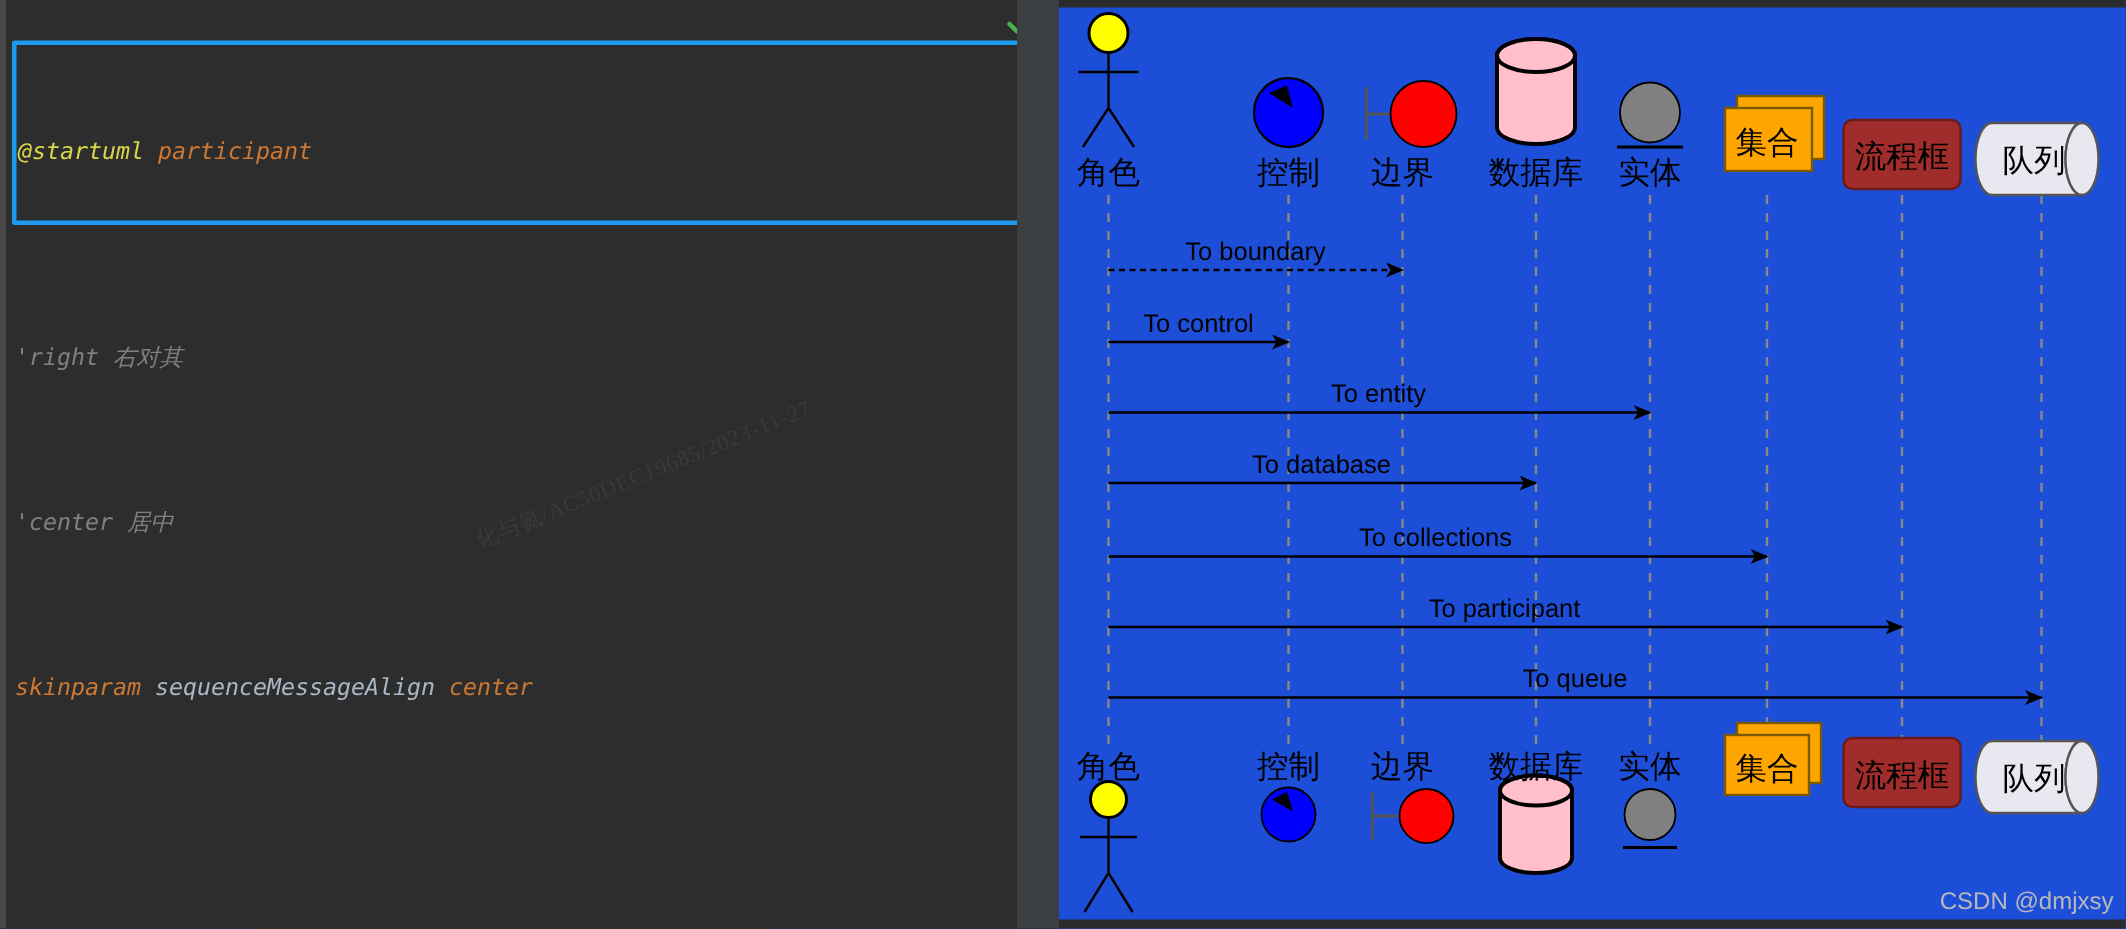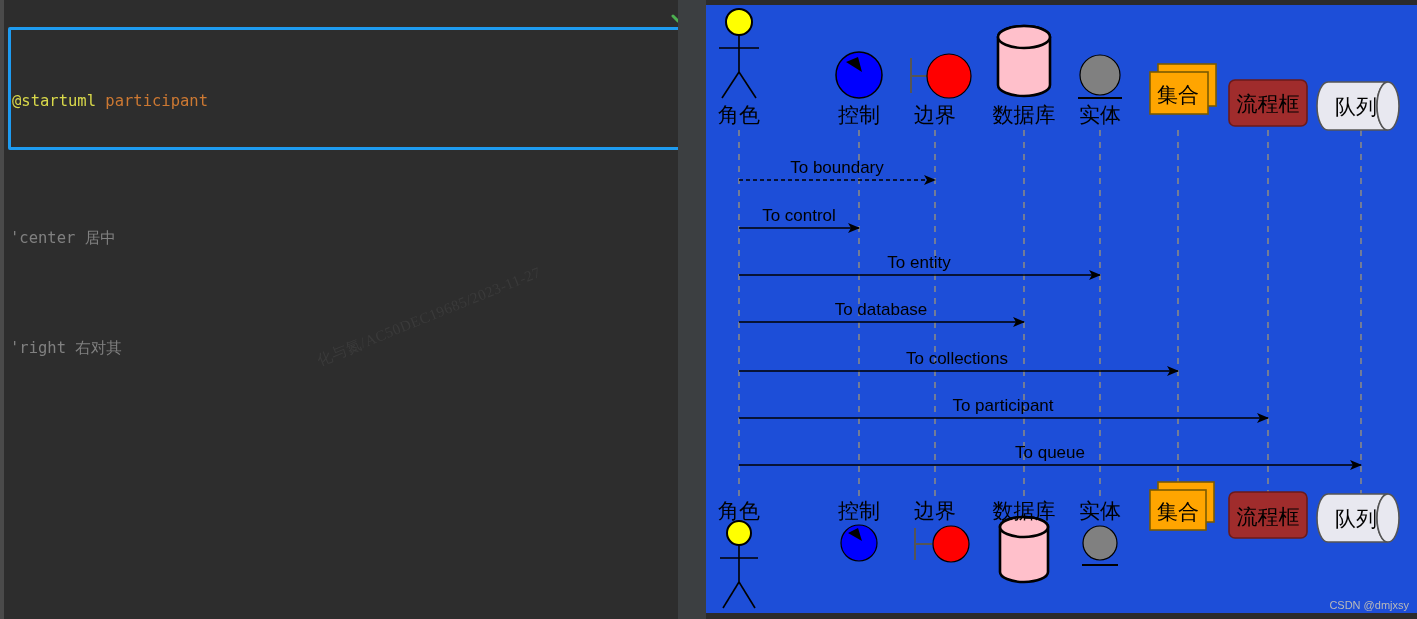--- a/index.html
+++ b/index.html
@@ -29,21 +29,21 @@
   }
   .editor-code {
     position: absolute; left: 0; top: 0;
     width: 678px; height: 619px;
     font-family: "DejaVu Sans Mono", "Liberation Mono", monospace;
     font-size: 15.5px;
     line-height: 27.5px;
     padding: 5px 0 0 10px;
     white-space: pre;
   }
-  .ln { height: 27.5px; position: relative; white-space: pre; }
+  .ln { height: 27.5px; position: relative; white-space: pre; font-style: italic; }
 
   .tok-at       { color: #d8d84a; }
   .tok-kw       { color: #cc7832; }
   .tok-plain    { color: #a9b7c6; }
   .tok-comment  { color: #808080; }
 
   
   .hdr-row { padding-left: 2px; }
 
   
@@ -94,21 +94,21 @@
     width: 711px; height: 619px;
     background: #1d4ed8;
     flex: 0 0 711px;
     overflow: hidden;
   }
   .diagram-pane svg { display: block; }
   .wm-diagram {
     position: absolute;
     right: 8px; bottom: 8px;
     color: #b9b9b9;
-    font-size: 11px;
+    font-size: 16px;
     font-family: "Liberation Sans", sans-serif;
     user-select: none;
   }
   .top-strip {
     position: absolute; left: 0; top: 0;
     width: 711px; height: 5px;
     background: #2b2b2b;
   }
   .bot-strip {
     position: absolute; left: 0; bottom: 0;
@@ -122,24 +122,25 @@
 <div id="root">
 
   <div class="editor-pane">
     <div class="editor-left-rule"></div>
 
     <div class="editor-code">
 
       <div class="ln hdr-row"><span class="tok-at">@startuml</span><span class="tok-plain"> </span><span class="tok-kw">participant</span></div>
 
 
+      <div class="ln"><span class="tok-comment">'right</span><span class="tok-comment"> </span><span class="tok-comment">右对其</span></div>
+
       <div class="ln"><span class="tok-comment">'center</span><span class="tok-comment"> </span><span class="tok-comment">居中</span></div>
 
-      <div class="ln"><span class="tok-comment">'right</span><span class="tok-comment"> </span><span class="tok-comment">右对其</span></div>
-
+      <div class="ln"><span class="tok-kw">skinparam</span><span class="tok-plain"> </span><span class="tok-plain">sequenceMessageAlign</span><span class="tok-plain"> </span><span class="tok-kw">center</span></div>
 
       
 
       
       
 
       
 
       
 

